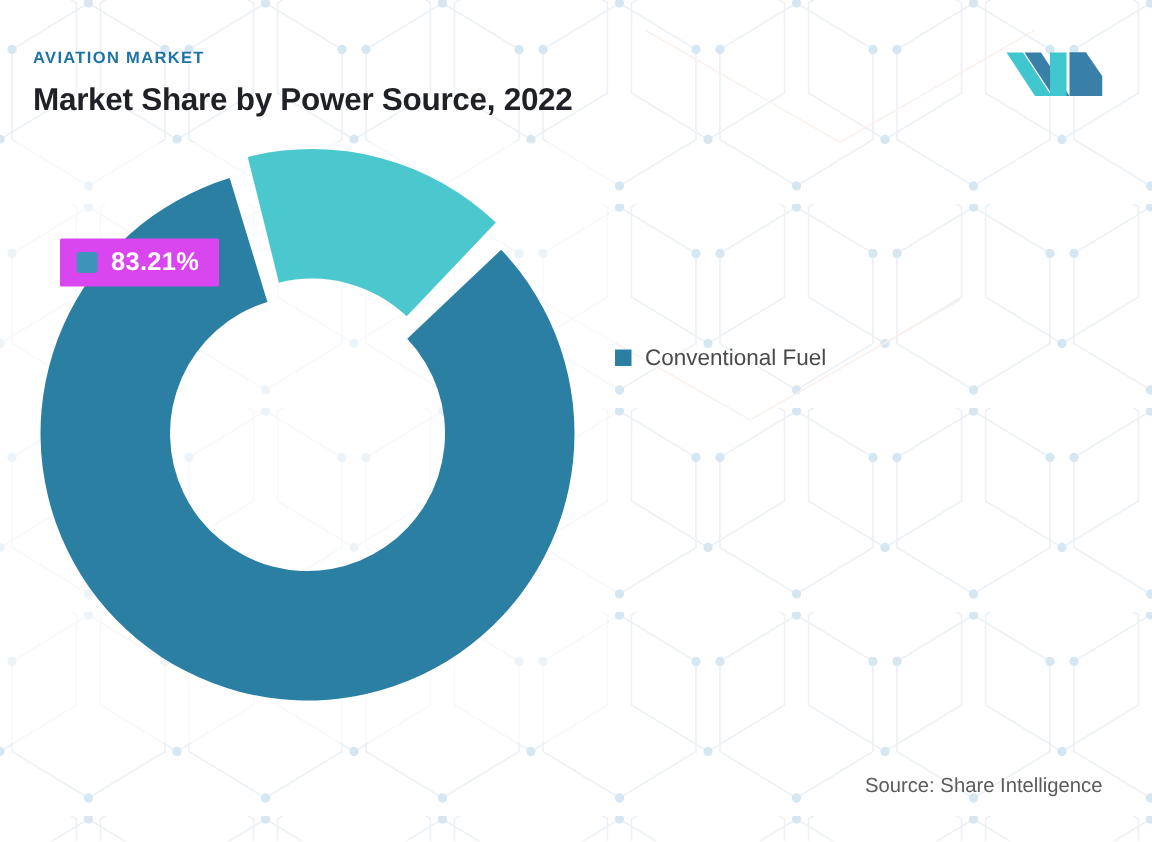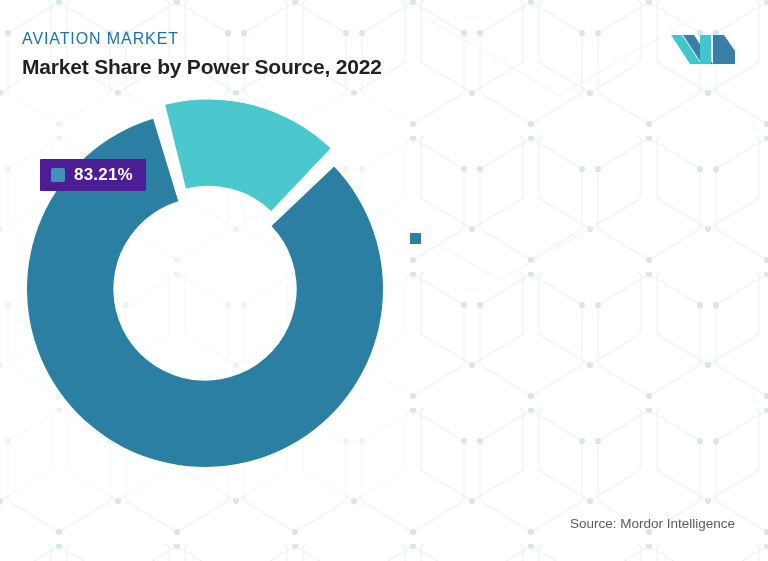--- a/index.html
+++ b/index.html
@@ -33,22 +33,22 @@
   }
 
   
   #header {
     position: absolute;
     left: 22px;
     top: 30px;
     z-index: 3;
   }
   #eyebrow {
-    font-size: 16px;
-    font-weight: normal;
+    font-size: 11px;
+    font-weight: bold;
     letter-spacing: 0.9px;
     color: #1C73A6;
     line-height: 18px;
     white-space: nowrap;
   }
   #main-title {
     font-size: 21px;
     font-weight: bold;
     letter-spacing: -0.2px;
     color: #1F2126;
@@ -78,21 +78,21 @@
   }
 
   
   #data-label {
     position: absolute;
     left: 40px;
     top: 159px;
     display: flex;
     align-items: center;
     gap: 9px;
-    background: #4c1d95;
+    background: #d946ef;
     border-radius: 1px;
     padding: 7px 13px 7px 11px;
     z-index: 6;
   }
   #data-label .swatch {
     width: 14px;
     height: 14px;
     background: #3E93BB;
     border-radius: 2px;
     flex: none;
@@ -196,18 +196,19 @@
     </svg>
 
   <div id="data-label">
     <span class="swatch"></span>
     <span class="value">83.21%</span>
   </div>
 
   <div id="legend">
     <div class="legend-row">
       <span class="legend-swatch" style="background:#2A7FA3"></span>
+      <span class="legend-label">Conventional Fuel</span>
     </div>
   </div>
 
-  <div id="source">Source: Mordor Intelligence</div>
+  <div id="source">Source: Share Intelligence</div>
 
 </div>
 
 </body></html>

